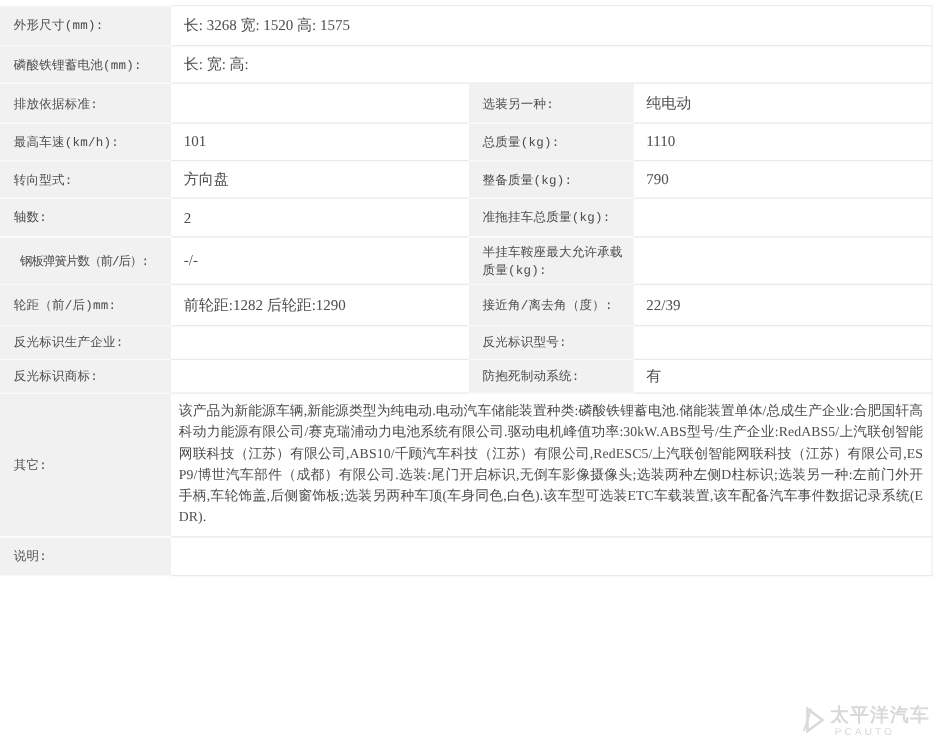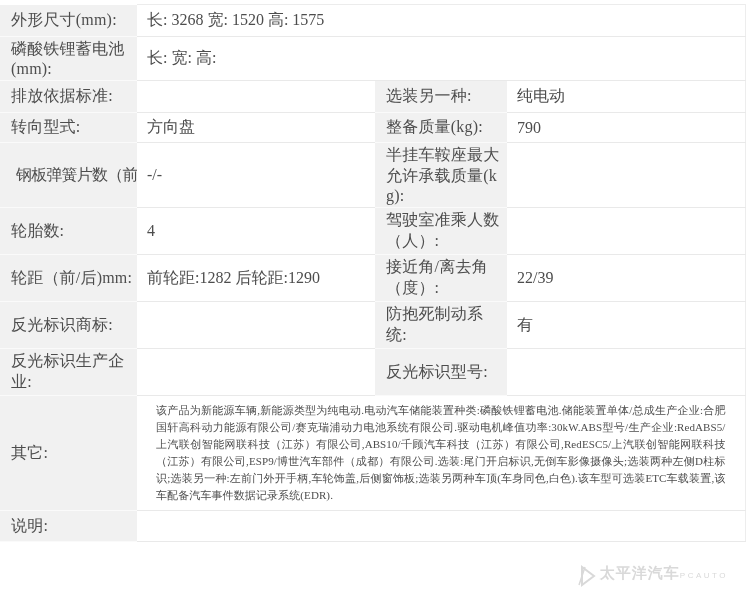--- a/index.html
+++ b/index.html
@@ -7,56 +7,57 @@
     width:750px;height:603px;overflow:hidden;background:#ffffff;
     font-family:"Liberation Serif","DejaVu Serif",serif;
   }
   .sheet{position:relative;width:750px;height:603px;overflow:hidden;}
   table.spec{
     border-collapse:collapse;table-layout:fixed;
     width:745px;margin-top:4px;
   }
   col.c1{width:137px}col.c2{width:238px}col.c3{width:132px}col.c4{width:238px}
   td{
-    font-size:16px;color:#4d4d4d;vertical-align:middle;
+    font-size:12px;color:#4d4d4d;vertical-align:middle;
     overflow:hidden;word-break:break-all;
   }
   td.lbl{
     background:#f1f1f1;
     border-bottom:1px solid #fafafa;
     padding:2px 4px 2px 11px;
     letter-spacing:0.2px;
-    font-size:16px;
+    font-size:10px;
+    font-family:Liberation Mono, monospace;
   }
   td.val{
     background:#ffffff;
     border-bottom:1px solid #e9e9e9;
     padding:2px 10px;
   }
   td.val:last-child{border-right:1px solid #ededed;}
   tr:first-child td.val{border-top:1px solid #ececec;}
   td.tight{letter-spacing:-0.8px;white-space:nowrap;padding-left:16px;}
   td.other{
     font-size:11px;line-height:17px;text-align:justify;
-    padding:6px 19px;letter-spacing:0.1px;
+    padding:6px 6px;letter-spacing:0.1px;
   }
   .h27{height:27px}.h29{height:29px}.h30{height:30px}.h31{height:31px}
   .h32{height:32px}.h33{height:33px}.h38{height:38px}
   .watermark{
     position:absolute;top:565px;right:6px;
     display:flex;align-items:flex-start;gap:3px;
     color:#d9d9d9;user-select:none;
   }
-  .wm-text{display:flex;flex-direction:row;align-items:flex-end;line-height:1;}
+  .wm-text{display:flex;flex-direction:column;align-items:flex-end;line-height:1;}
   .wm-brand{
     font-size:15px;font-weight:bold;letter-spacing:1px;
     font-family:"Liberation Sans","DejaVu Sans",sans-serif;
   }
   .wm-sub{
-    font-size:8px;letter-spacing:2.5px;margin-top:2px;margin-right:16px;
+    font-size:8px;letter-spacing:2.5px;margin-top:2px;margin-right:28px;
     font-family:"Liberation Sans","DejaVu Sans",sans-serif;
   }
 </style>
 </head>
 <body>
 
 <div class="sheet">
   <table class="spec">
     <colgroup>
         <col class="c1">
@@ -74,54 +75,60 @@
       <td class="lbl">磷酸铁锂蓄电池(mm):</td>
       <td class="val" colspan="3">长: 宽: 高:</td>
     </tr>
     <tr class="h32">
       <td class="lbl">排放依据标准:</td>
       <td class="val"></td>
       <td class="lbl">选装另一种:</td>
       <td class="val">纯电动</td>
     </tr>
     <tr class="h30">
+      <td class="lbl">最高车速(km/h):</td>
+      <td class="val">101</td>
+      <td class="lbl">总质量(kg):</td>
+      <td class="val">1110</td>
+    </tr>
+    <tr class="h30">
       <td class="lbl">转向型式:</td>
       <td class="val">方向盘</td>
       <td class="lbl">整备质量(kg):</td>
       <td class="val">790</td>
     </tr>
+    <tr class="h31">
+      <td class="lbl">轴数:</td>
+      <td class="val">2</td>
+      <td class="lbl">准拖挂车总质量(kg):</td>
+      <td class="val"></td>
+    </tr>
     <tr class="h38">
       <td class="lbl tight">钢板弹簧片数（前/后）:</td>
       <td class="val">-/-</td>
       <td class="lbl">半挂车鞍座最大允许承载质量(kg):</td>
-      <td class="val"></td>
-    </tr>
-    <tr class="h29">
-      <td class="lbl">轮胎数:</td>
-      <td class="val">4</td>
-      <td class="lbl">驾驶室准乘人数（人）:</td>
       <td class="val"></td>
     </tr>
     <tr class="h33">
       <td class="lbl">轮距（前/后)mm:</td>
       <td class="val">前轮距:1282 后轮距:1290</td>
       <td class="lbl">接近角/离去角（度）:</td>
       <td class="val">22/39</td>
     </tr>
     <tr class="h27">
+      <td class="lbl">反光标识生产企业:</td>
+      <td class="val"></td>
+      <td class="lbl">反光标识型号:</td>
+      <td class="val"></td>
+    </tr>
+    <tr class="h27">
       <td class="lbl">反光标识商标:</td>
       <td class="val"></td>
       <td class="lbl">防抱死制动系统:</td>
       <td class="val">有</td>
-    </tr>
-    <tr class="h27">
-      <td class="lbl">反光标识生产企业:</td>
-      <td class="val"></td>
-      <td class="lbl">反光标识型号:</td>
-      <td class="val"></td>
     </tr>
     <tr>
       <td class="lbl">其它:</td>
       <td class="val other" colspan="3">该产品为新能源车辆,新能源类型为纯电动.电动汽车储能装置种类:磷酸铁锂蓄电池.储能装置单体/总成生产企业:合肥国轩高科动力能源有限公司/赛克瑞浦动力电池系统有限公司.驱动电机峰值功率:30kW.ABS型号/生产企业:RedABS5/上汽联创智能网联科技（江苏）有限公司,ABS10/千顾汽车科技（江苏）有限公司,RedESC5/上汽联创智能网联科技（江苏）有限公司,ESP9/博世汽车部件（成都）有限公司.选装:尾门开启标识,无倒车影像摄像头;选装两种左侧D柱标识;选装另一种:左前门外开手柄,车轮饰盖,后侧窗饰板;选装另两种车顶(车身同色,白色).该车型可选装ETC车载装置,该车配备汽车事件数据记录系统(EDR).</td>
     </tr>
     <tr class="h31">
       <td class="lbl">说明:</td>
       <td class="val" colspan="3"></td>
     </tr>
 

